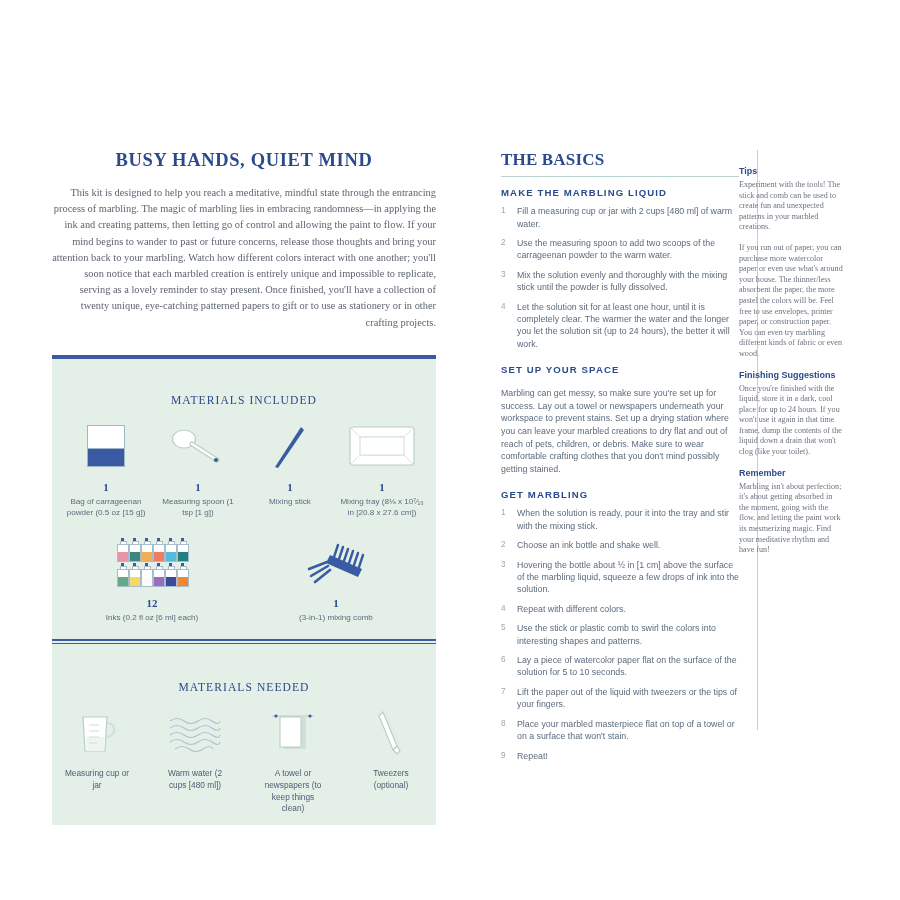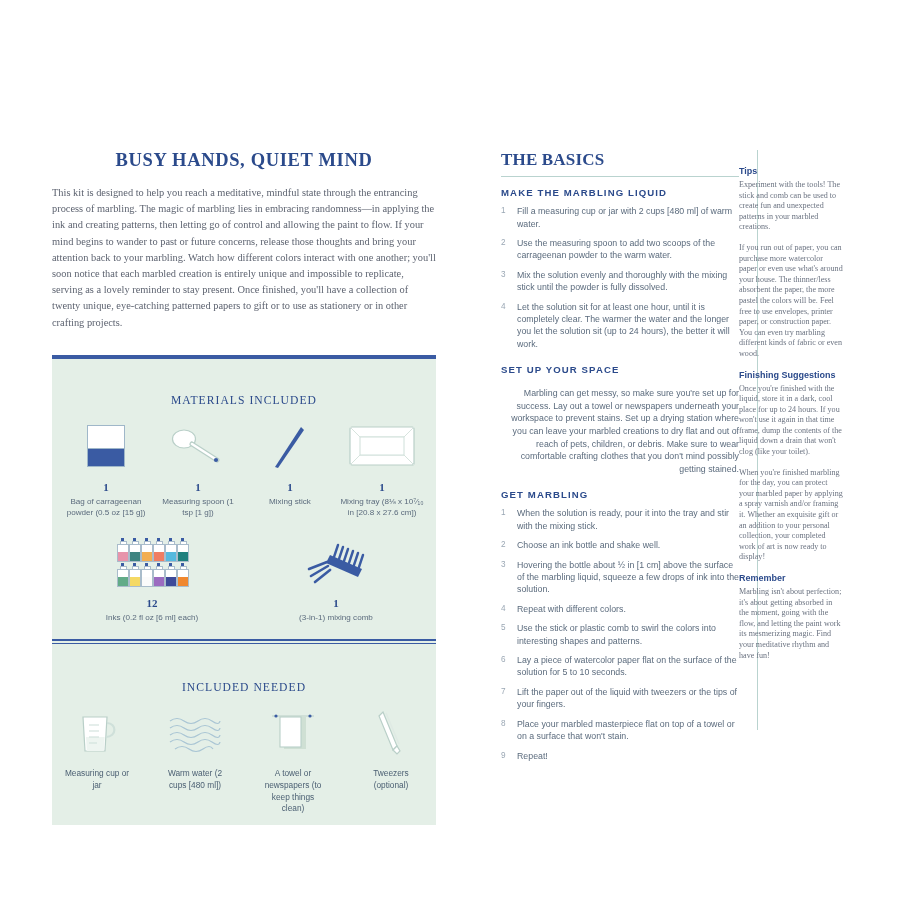--- a/index.html
+++ b/index.html
@@ -14,21 +14,21 @@
   .left-col{position:absolute;left:52px;top:150px;width:384px;}
 
   .main-title{
     font-family:"Liberation Serif",serif;
     font-weight:bold;font-size:18.5px;letter-spacing:.035em;
     color:#2b4a8b;text-align:center;margin:0 0 14px 0;
   }
   .intro{
     font-family:"Liberation Serif",serif;
     font-size:10.4px;line-height:16.2px;color:#5d6370;
-    text-align:left;margin:0 0 24px 0;
+    text-align:right;margin:0 0 24px 0;
   }
 
   
   .panel{background:#e4efe7;position:relative;}
   .panel-rule-top{height:4px;background:#3a5ba3;}
   .divider-double{position:relative;height:5px;background:#e4efe7;}
   .divider-double:before,.divider-double:after{
     content:"";position:absolute;left:0;right:0;height:1.6px;background:#3a5ba3;}
   .divider-double:before{top:0;}
   .divider-double:after{top:3.6px;}
@@ -52,21 +52,21 @@
   .mid-col{position:absolute;left:501px;top:150px;width:238px;}
   .mid-title{
     font-family:"Liberation Serif",serif;font-weight:bold;font-size:17px;
     letter-spacing:.01em;color:#2b4a8b;margin:0 0 6px 0;
   }
   .hr-teal{height:1.2px;background:#b9d3cf;margin:0 0 10px 0;}
   .sec-head{
     font-weight:bold;font-size:9.6px;letter-spacing:.115em;
     color:#2b4a8b;margin:0 0 7px 0;
   }
-  .para{font-size:8.8px;line-height:12.6px;color:#5b6b7d;margin:12px 0 14px 0;text-align:right;}
+  .para{font-size:8.8px;line-height:12.6px;color:#5b6b7d;margin:12px 0 14px 0;}
   ol.steps{list-style:none;margin:0 0 14px 0;padding:0;}
   ol.steps li{display:flex;margin-bottom:7px;font-size:8.8px;line-height:12.4px;color:#5b6b7d;}
   .num{width:16px;flex:0 0 16px;color:#9aa7b4;font-size:8.2px;line-height:12.4px;}
   .stxt{flex:1;}
 
   
   .vrule{position:absolute;left:757px;top:150px;width:1.3px;height:580px;background:#b9d3cf;}
   .right-col{position:absolute;left:739px;top:166px;width:104px;}
   .tip-head{
     font-weight:bold;font-size:9px;color:#2b4a8b;margin:0 0 3px 0;line-height:11px;
@@ -280,21 +280,21 @@
             </svg>
           </div>
           <div class="qty">1</div>
           <div class="cap">(3-in-1) mixing comb</div>
         </div>
 
       </div>
 
       <div class="divider-double"></div>
 
-      <div class="panel-heading" style="padding-top:13px;">INCLUDED NEEDED</div>
+      <div class="panel-heading" style="padding-top:13px;">MATERIALS NEEDED</div>
 
       <div class="grid" style="padding-bottom:10px;gap:24px;">
         <div class="cell">
           <div class="art">
             <svg width="48" height="48" viewBox="0 0 48 48">
               <path d="M10 8 L34 8 L32 42 L12 42 Z" fill="#fff" stroke="#b9cfc8" stroke-width="1.2"></path>
               <path d="M34 14 C44 14 44 28 33 28" fill="none" stroke="#cfe0da" stroke-width="2.2"></path>
               <path d="M13 28 L31.6 28 L30.8 42 L13.8 42 Z" fill="#eef5f1"></path>
               <g stroke="#cfe0da" stroke-width="1.1">
                   <path d="M16 16 H26"></path>
@@ -418,19 +418,18 @@
   </div>
 
   <div class="vrule"></div>
   <div class="right-col">
     <div class="tip-head">Tips</div>
     <p class="tip-p">Experiment with the tools! The stick and comb can be used to create fun and unexpected patterns in your marbled creations.</p>
     <p class="tip-p">If you run out of paper, you can purchase more watercolor paper or even use what's around your house. The thinner/less absorbent the paper, the more pastel the colors will be. Feel free to use envelopes, printer paper, or construction paper. You can even try marbling different kinds of fabric or even wood.</p>
 
     <div class="tip-head">Finishing Suggestions</div>
     <p class="tip-p">Once you're finished with the liquid, store it in a dark, cool place for up to 24 hours. If you won't use it again in that time frame, dump the contents of the liquid down a drain that won't clog (like your toilet).</p>
-    <p class="tip-p">When you're finished marbling for the day, you can protect your marbled paper by applying a spray varnish and/or framing it. Whether an exquisite gift or an addition to your personal collection, your completed work of art is now ready to display!</p>
 
     <div class="tip-head">Remember</div>
     <p class="tip-p">Marbling isn't about perfection; it's about getting absorbed in the moment, going with the flow, and letting the paint work its mesmerizing magic. Find your meditative rhythm and have fun!</p>
   </div>
 
 </div>
 
 </body></html>

